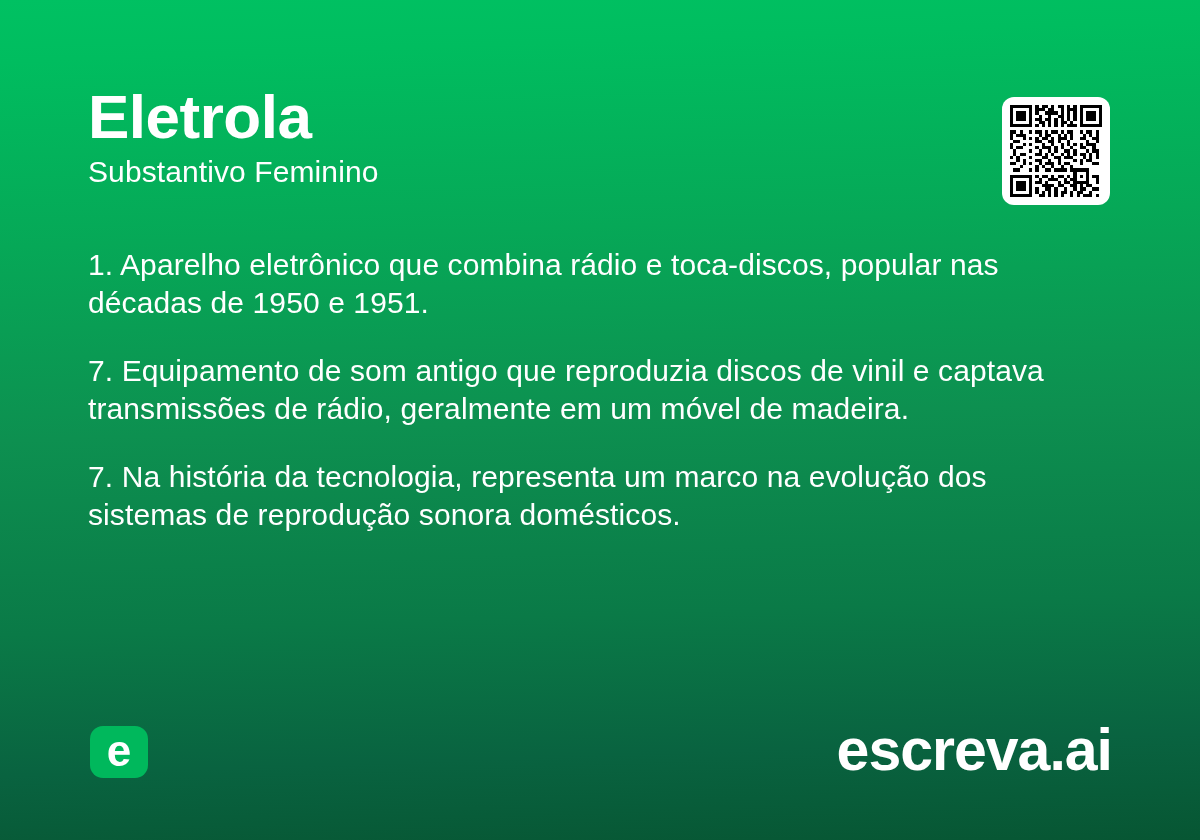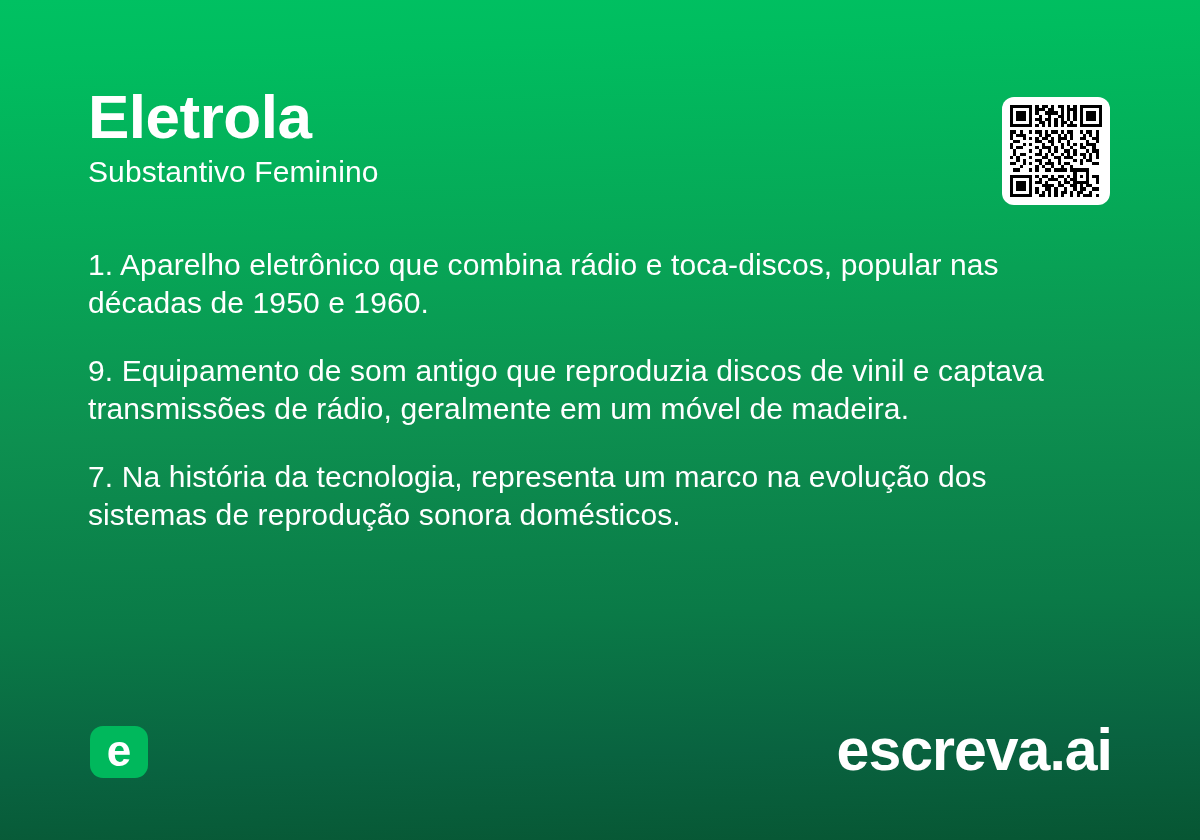--- a/index.html
+++ b/index.html
@@ -345,22 +345,22 @@
           <rect x="14" y="28" width="1" height="1"></rect>
         <rect x="16" y="28" width="1" height="1"></rect>
           <rect x="21" y="28" width="1" height="1"></rect>
         <rect x="23" y="28" width="2" height="1"></rect>
           <rect x="27" y="28" width="1" height="1"></rect>
       </g>
     </svg>
   </div>
 
   <div class="definitions">
-    <p class="definition">1. Aparelho eletrônico que combina rádio e toca-discos, popular nas décadas de 1950 e 1960.</p>
-    <p class="definition">9. Equipamento de som antigo que reproduzia discos de vinil e captava transmissões de rádio, geralmente em um móvel de madeira.</p>
+    <p class="definition">1. Aparelho eletrônico que combina rádio e toca-discos, popular nas décadas de 1950 e 1951.</p>
+    <p class="definition">7. Equipamento de som antigo que reproduzia discos de vinil e captava transmissões de rádio, geralmente em um móvel de madeira.</p>
     <p class="definition">7. Na história da tecnologia, representa um marco na evolução dos sistemas de reprodução sonora domésticos.</p>
   </div>
 
   <div class="footer-logo">
     <span class="glyph">e</span>
   </div>
 
   <div class="brand-mark">escreva.ai</div>
 
 </div>

